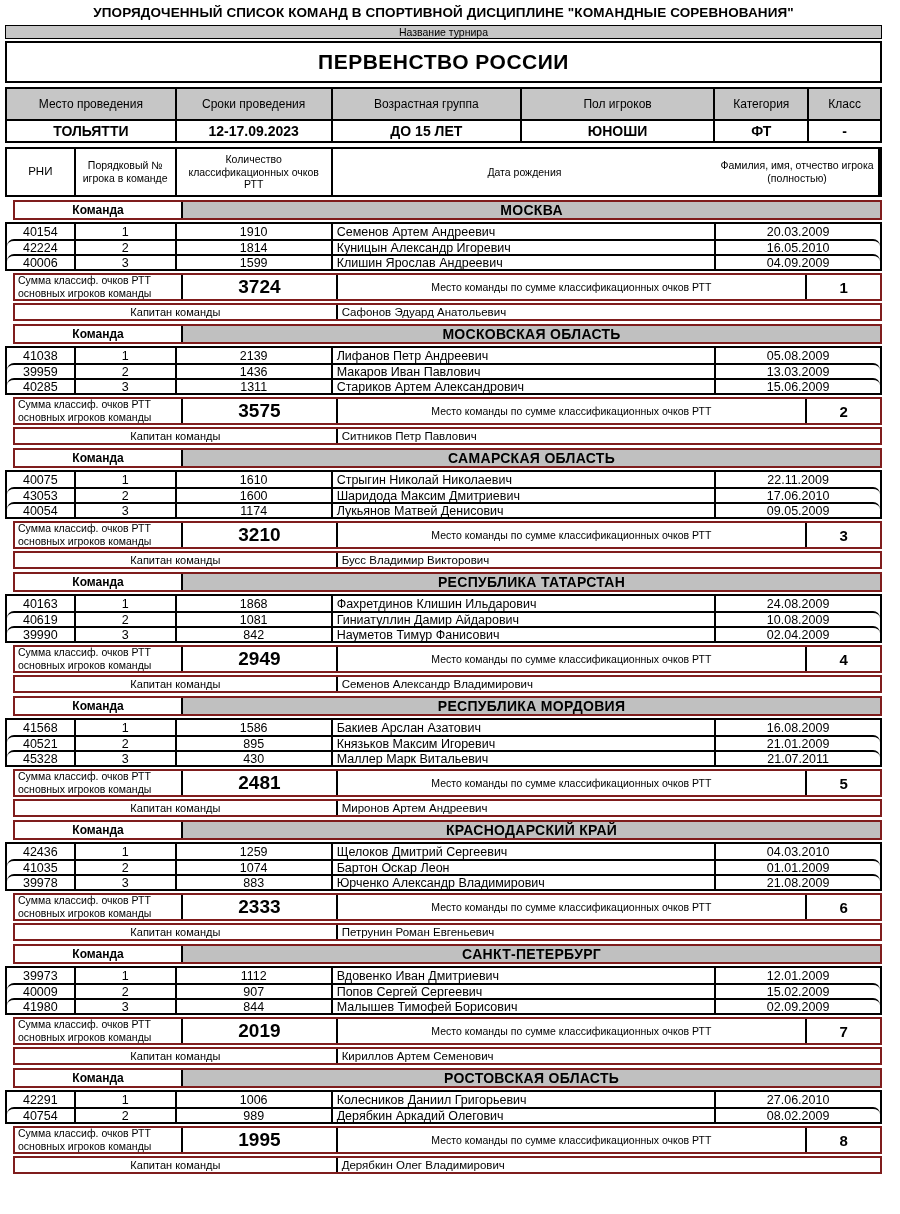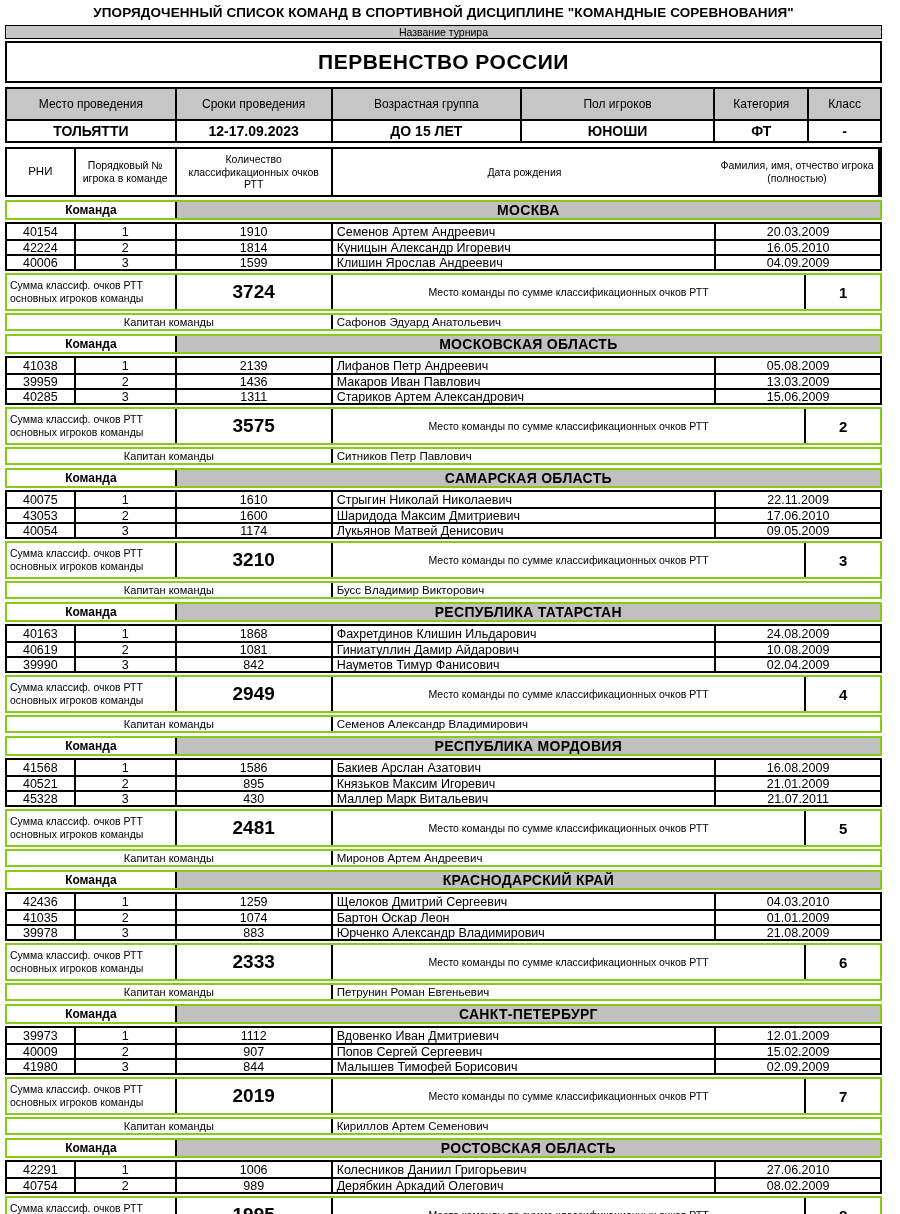--- a/index.html
+++ b/index.html
@@ -46,36 +46,36 @@
   }
   .info-grid .val { height: 20px; font-weight: bold; font-size: 14px; }
 
   
   .cols-grid { grid-template-columns: 70fr 103fr 159fr 391fr 167fr; margin-top: 4px; }
   .cols-grid .c { height: 46px; font-size: 10.5px; line-height: 1.2; padding: 0 3px; }
   .cols-grid .c.rni { font-size: 11.5px; }
 
   
   .team-block { margin-top: 3px; }
-  .row { display: grid; border: 2px solid #84cc16; }
+  .row { display: grid; border: 2px solid #7f1d1d; margin-left: 8px; }
   .row + .row, .row + .players-group, .players-group + .row { margin-top: 2px; }
 
   .team-header-row { grid-template-columns: 173fr 717fr; height: 20px; }
   .team-header-row .t-lab { font-weight: bold; font-size: 12px; }
   .team-header-row .t-name {
     background: var(--team-bg, #c0c0c0);
     font-weight: bold; font-size: 14px; letter-spacing: 0.3px;
   }
 
   .players-group { border: 2px solid #000; }
   .player-row { display: grid; grid-template-columns: 70fr 103fr 159fr 391fr 167fr; height: 15px; }
-  .player-row + .player-row { border-top: 2px solid #000; }
+  .player-row + .player-row { border-top: 2px solid #000; border-radius: 7px; }
   .player-row .c { font-size: 12.5px; }
 
-  .sum-row { grid-template-columns: 173fr 159fr 483fr 75fr; height: 38px; }
+  .sum-row { grid-template-columns: 173fr 159fr 483fr 75fr; height: 28px; }
   .sum-row .s-lab { font-size: 10.5px; line-height: 1.2; padding-left: 3px; }
   .sum-row .s-val { font-weight: bold; font-size: 19px; }
   .sum-row .s-txt { font-size: 10.5px; }
   .sum-row .s-place { font-weight: bold; font-size: 15px; }
 
   .captain-row { grid-template-columns: 332fr 558fr; height: 18px; }
   .captain-row .cap-lab { font-size: 11px; }
   .captain-row .cap-name { font-size: 11.5px; }
 </style>
 </head>

